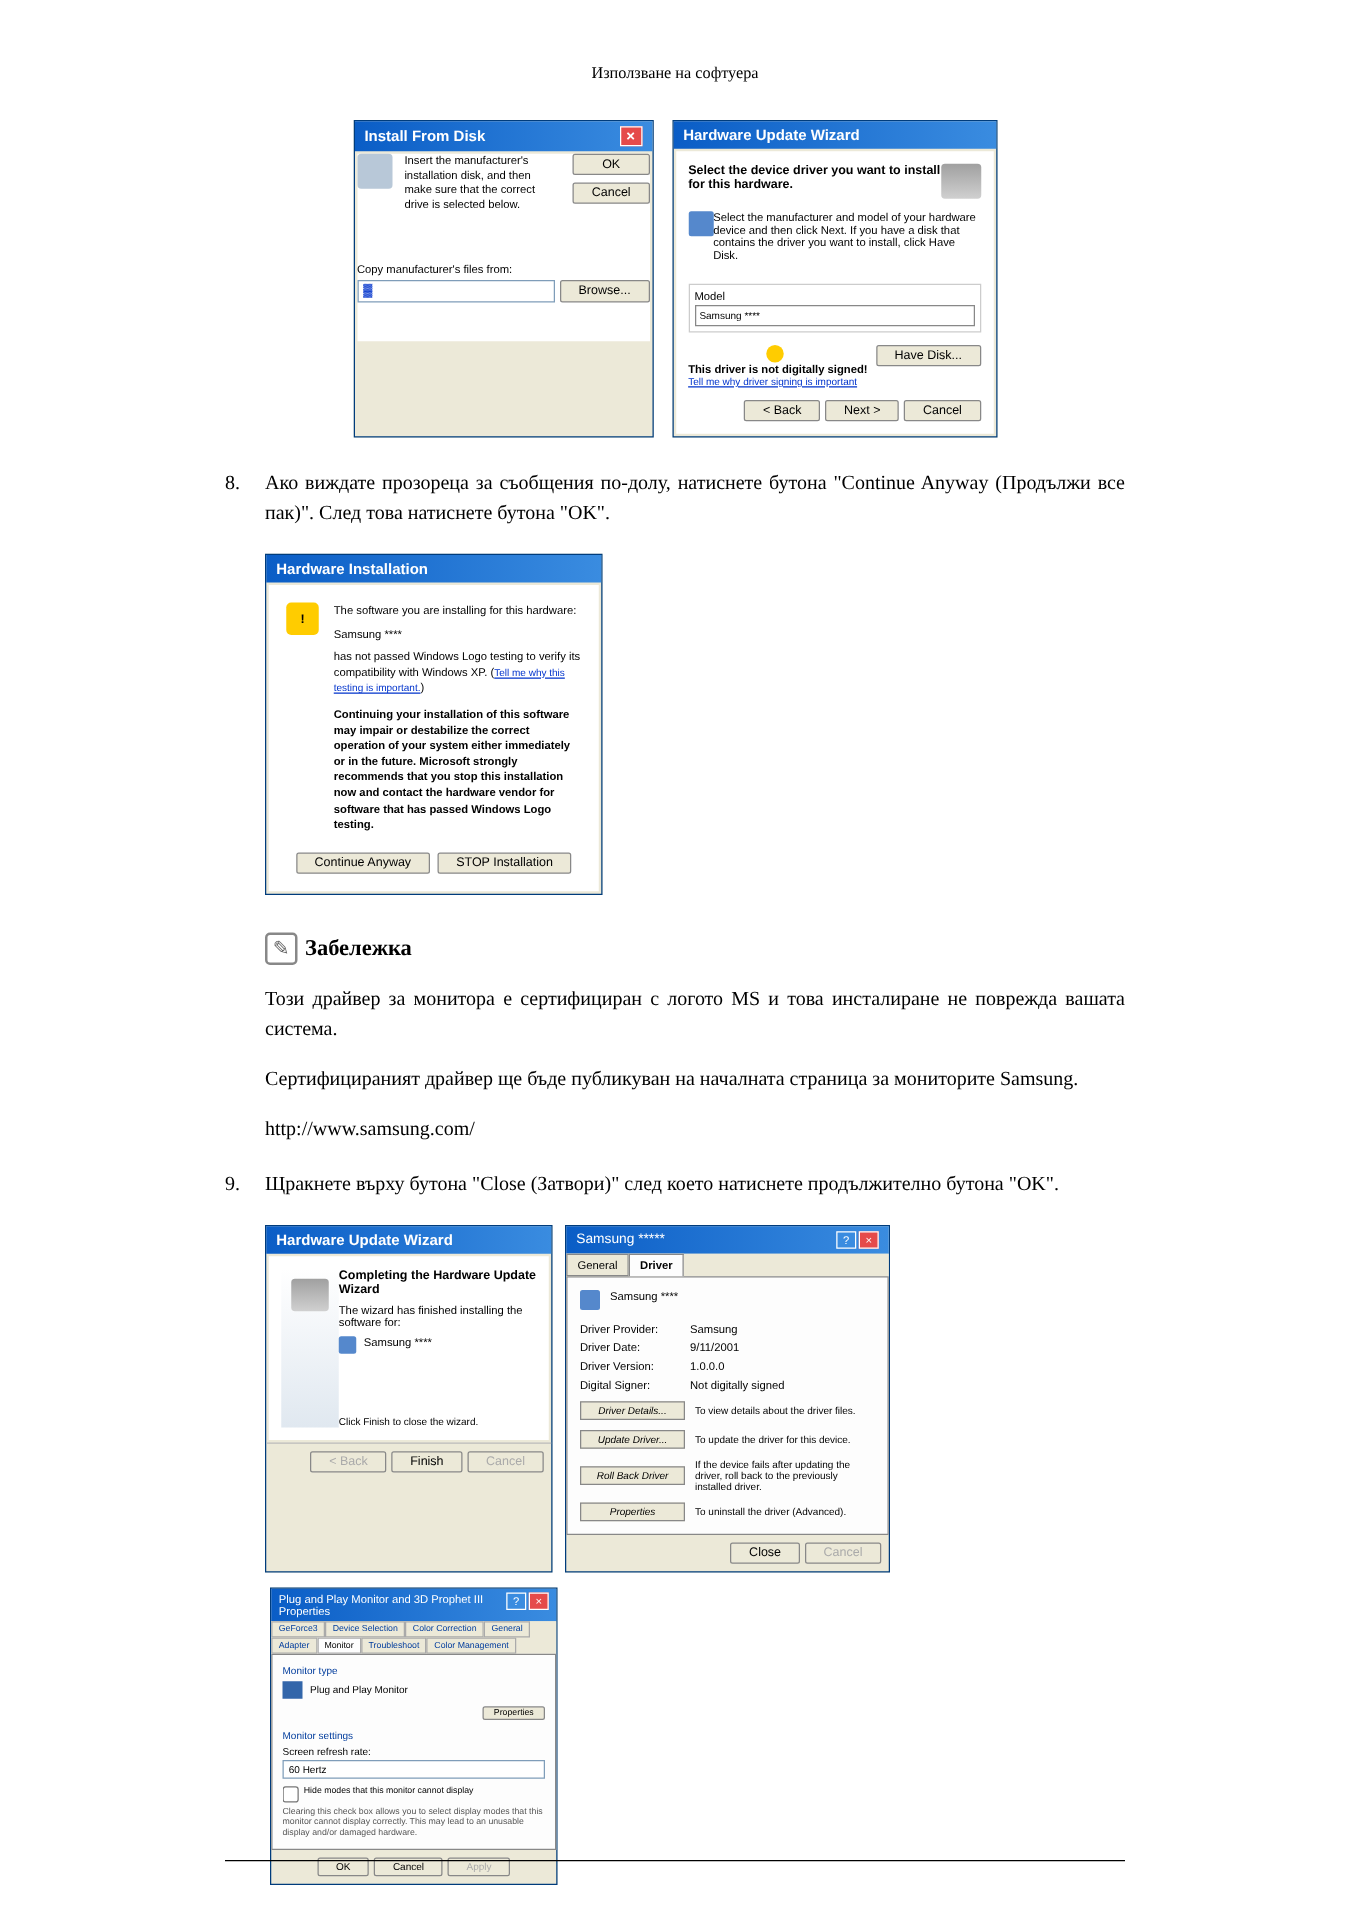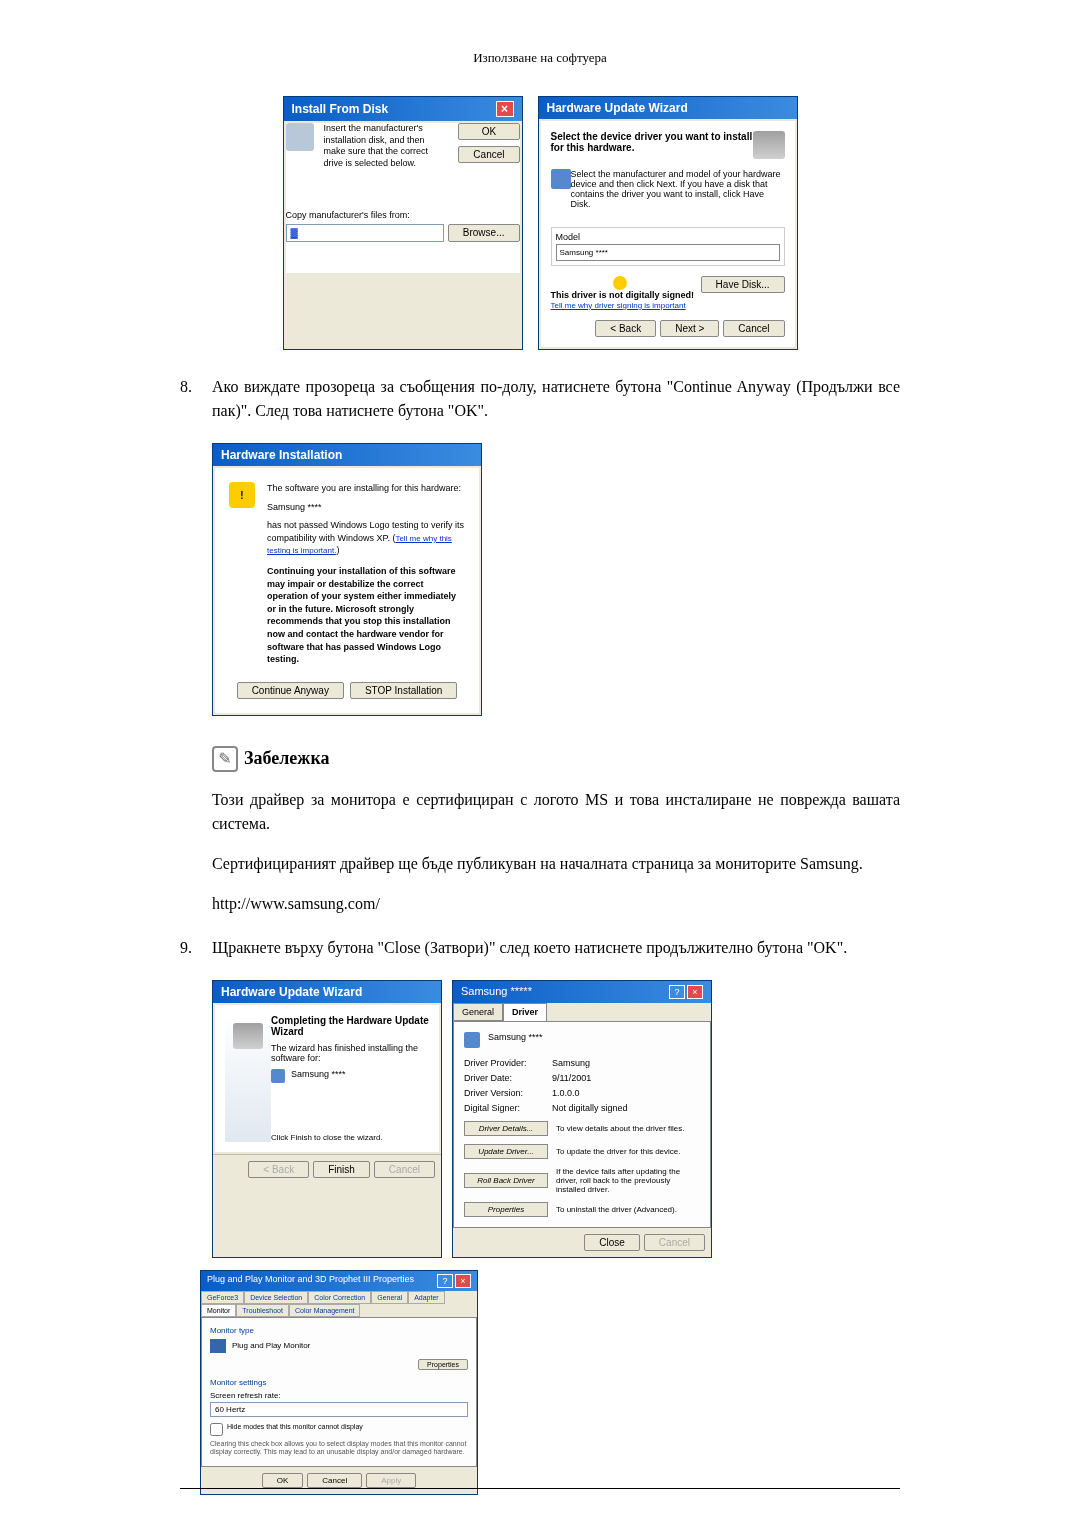--- a/index.html
+++ b/index.html
@@ -369,22 +369,22 @@
       font-size: 8px;
       flex: 1;
     }
     .driver-footer {
       padding: 6px;
       display: flex;
       justify-content: flex-end;
       gap: 4px;
     }
     .monitor-props {
-      width: 278px;
-      margin-left: 20px;
+      width: 230px;
+      margin-left: 36px;
       margin-bottom: 20px;
     }
     .monitor-title {
       background: linear-gradient(to right, #0a5dc6, #3a8ce0);
       color: white;
       padding: 3px 6px;
       font-size: 9px;
       display: flex;
       justify-content: space-between;
     }

